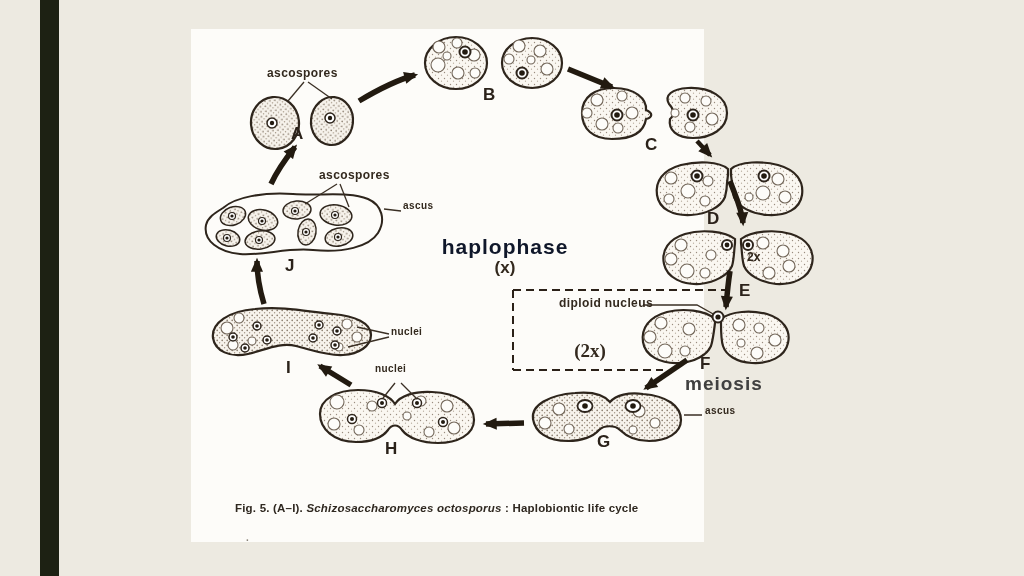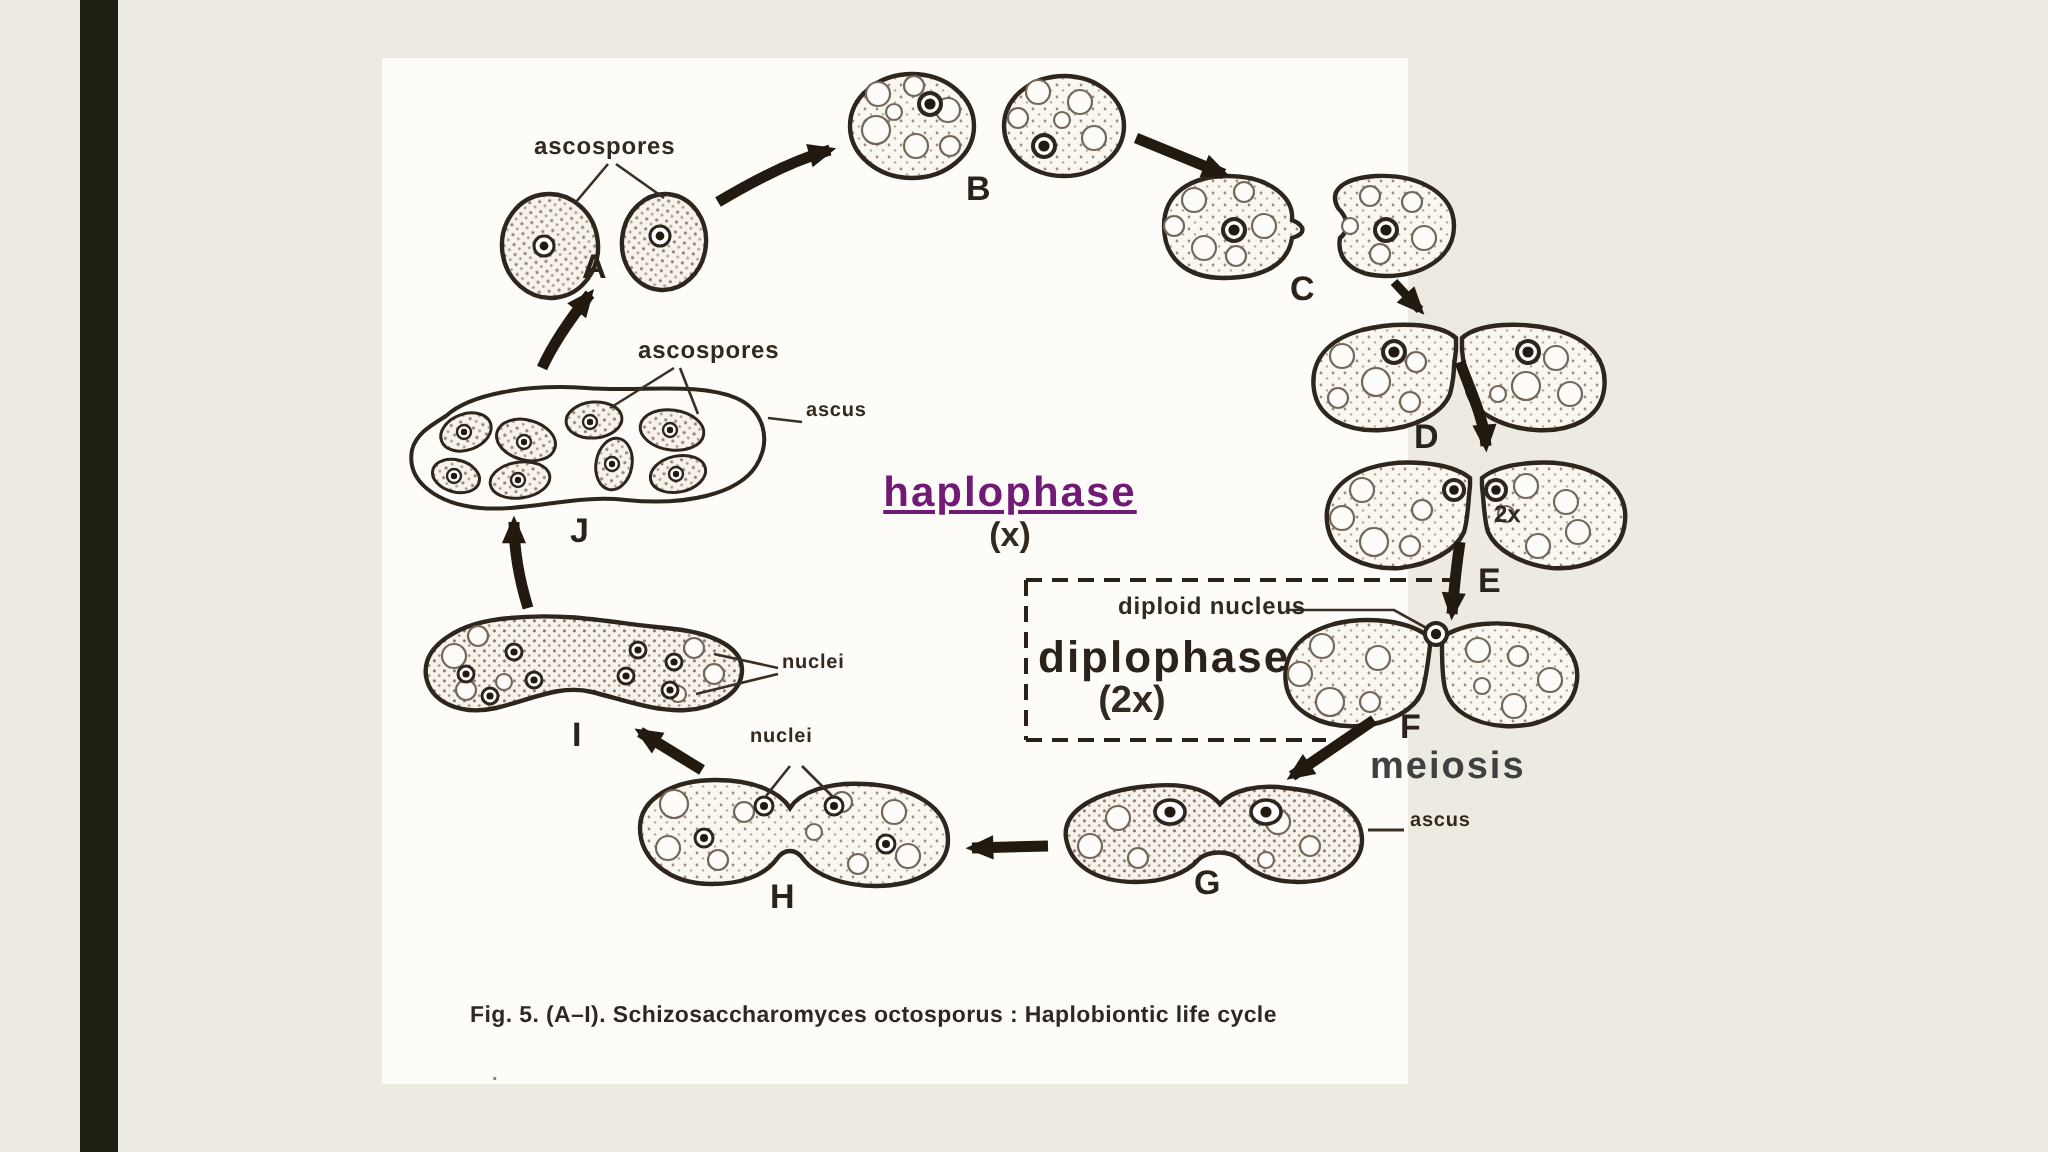--- a/index.html
+++ b/index.html
@@ -5,30 +5,30 @@
   html,body{margin:0;padding:0;width:1024px;height:576px;overflow:hidden;
     font-family:"Liberation Sans",sans-serif;}
   body{background:#edeae1;position:relative;}
   .accent-bar{position:absolute;left:40px;top:0;width:19px;height:576px;background:#1d2113;}
   .panel{position:absolute;left:191px;top:29px;width:513px;height:513px;background:#fdfcf9;}
   .panel svg{position:absolute;left:0;top:0;}
   .lbl{position:absolute;color:#33291e;font-weight:bold;white-space:nowrap;line-height:1;}
   .small{font-size:12px;letter-spacing:.4px;}
   .med{font-size:10px;letter-spacing:.4px;}
   .stage{font-size:17px;color:#2b221a;}
-  .phase{font-size:21px;letter-spacing:1px;color:#701a75;text-decoration:underline;}
+  .phase{font-size:21px;letter-spacing:1px;color:#0f172a;}
   .phase2{font-size:22px;letter-spacing:1px;color:#2b221a;}
   .ploidy{font-size:17px;}
   .ploidy2{font-size:19px;}
   .meiosis{font-size:19px;letter-spacing:1px;color:#404040;}
   .twox{font-size:12px;}
   .center{text-align:center;}
   .caption{position:absolute;left:44px;top:473px;font-size:11.5px;color:#2f2820;
     font-weight:bold;letter-spacing:.2px;white-space:nowrap;}
-  .caption .sp{}
+  .caption .sp{font-style:italic;}
   .stray{position:absolute;left:55px;top:503px;font-size:10px;color:#8a8378;font-weight:bold;}
 </style>
 </head>
 <body>
 
 <div class="accent-bar"></div>
 
 <div class="panel">
 
   <svg width="632" height="513" viewBox="0 0 632 513">
@@ -337,22 +337,21 @@
   <div class="lbl stage" style="left:548px;top:253px;">E</div>
   <div class="lbl stage" style="left:509px;top:326px;">F</div>
   <div class="lbl stage" style="left:406px;top:404px;">G</div>
   <div class="lbl stage" style="left:194px;top:411px;">H</div>
   <div class="lbl stage" style="left:95px;top:330px;">I</div>
   <div class="lbl stage" style="left:94px;top:228px;">J</div>
 
   <div class="lbl phase center" style="left:250px;top:207px;width:128px;">haplophase</div>
   <div class="lbl ploidy center" style="left:250px;top:230px;width:128px;">(x)</div>
   <div class="lbl small" style="left:368px;top:268px;">diploid nucleus</div>
-  <div class="lbl phase2 center" style="left:328px;top:289px;width:126px;">diplophase</div>
-  <div class="lbl ploidy2 center" style="left:312px;top:312px;width:126px;">(2x)</div>
+  <div class="lbl ploidy2 center" style="left:336px;top:312px;width:126px;font-family:Liberation Serif, serif;">(2x)</div>
   <div class="lbl meiosis" style="left:494px;top:345px;">meiosis</div>
 
   <div class="lbl med" style="left:514px;top:377px;">ascus</div>
   <div class="lbl med" style="left:184px;top:335px;">nuclei</div>
   <div class="lbl med" style="left:200px;top:298px;">nuclei</div>
   <div class="lbl small" style="left:128px;top:140px;">ascospores</div>
   <div class="lbl med" style="left:212px;top:172px;">ascus</div>
 
   <div class="caption"><span>Fig. 5. (A–I).</span> <span class="sp">Schizosaccharomyces octosporus</span> <span>: Haplobiontic life cycle</span></div>
   <div class="stray">.</div>

